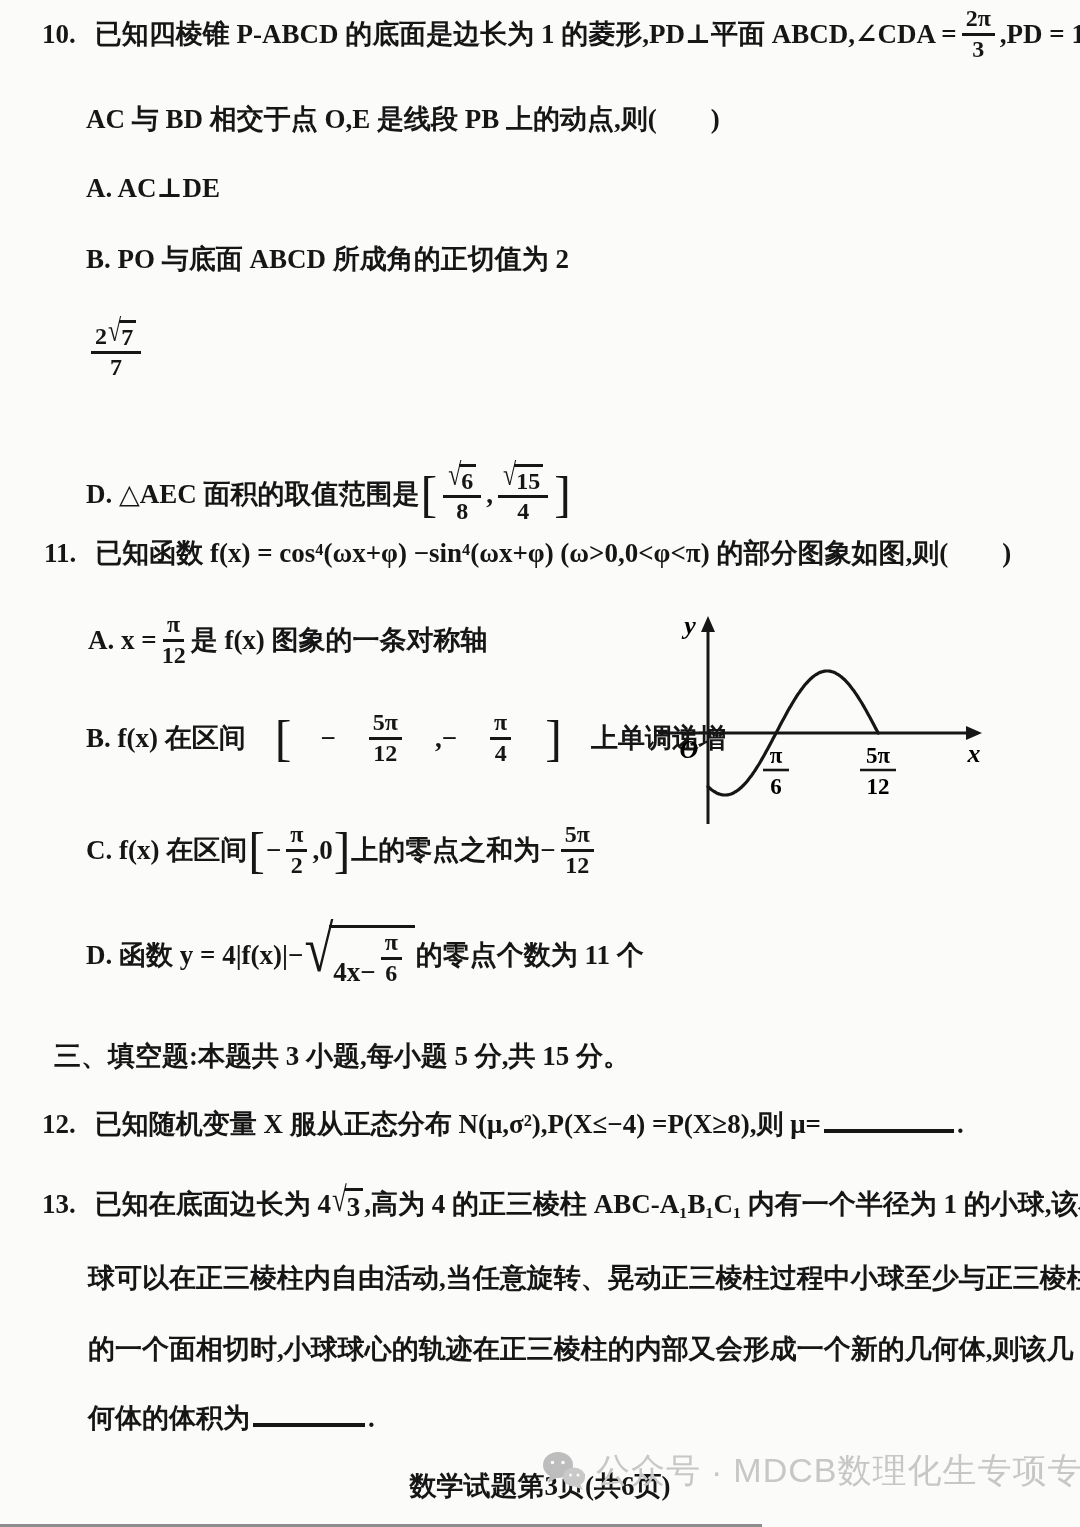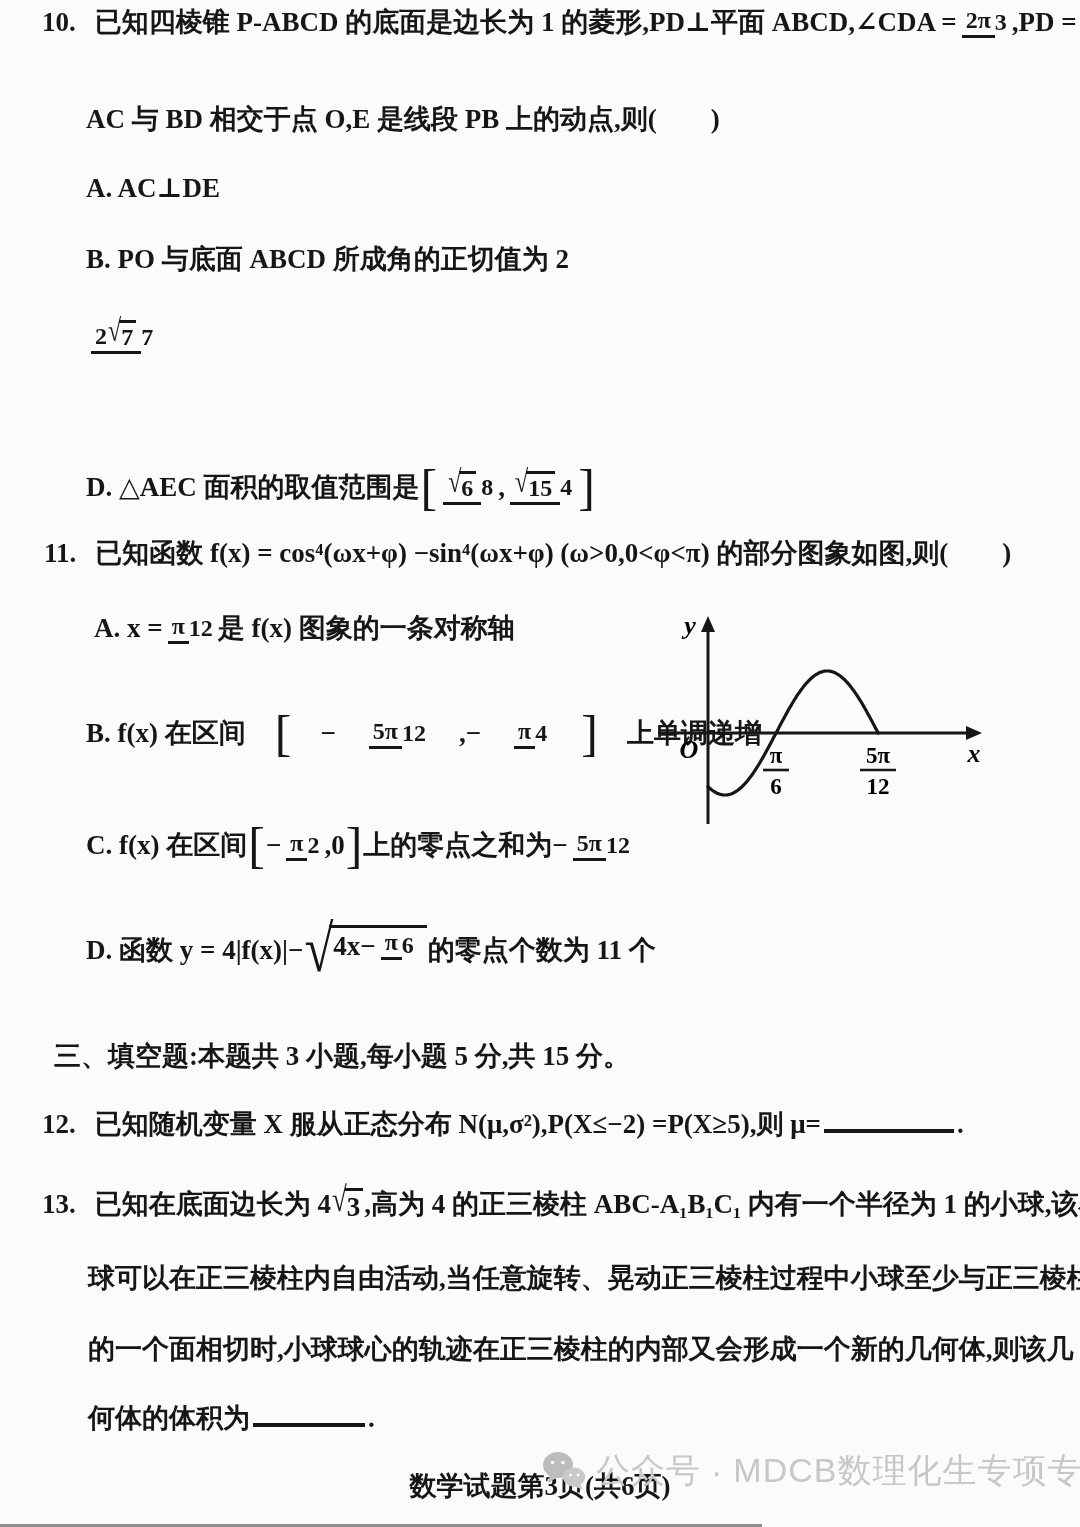--- a/index.html
+++ b/index.html
@@ -8,21 +8,21 @@
     background:#fbfbf9;
     font-family:"Liberation Serif","DejaVu Serif",serif;
     font-weight:700;color:#161616;
   }
   .row{
     position:absolute;display:flex;align-items:center;
     font-size:27px;white-space:pre;line-height:1.25;
   }
   .qnum{margin-right:19px;}
   
-  .frac{display:inline-flex;align-items:center;
+  .frac{display:inline-flex;flex-direction:column;align-items:center;
         font-size:24px;line-height:1.08;margin:0 5px;text-align:center;}
   .frac .num{border-bottom:3px solid #161616;padding:0 4px 1px;display:inline-flex;align-items:flex-end;justify-content:center;}
   .frac .den{padding-top:1px;}
   
   .sq{display:inline-flex;align-items:flex-start;margin:0 1px;}
   .sq::before{content:"√";line-height:1;display:inline-block;margin-right:-2px;
               transform:scale(1.0,1.3) translateY(-1px);}
   .sq .sq-rad{border-top:3px solid #161616;padding:2px 3px 0 2px;line-height:1.05;}
   .sq.tall::before{font-size:1.95em;transform:scaleY(1.25) translateY(-2px);margin-right:-4px;}
   .sq.tall .sq-rad{display:inline-flex;align-items:flex-end;padding:2px 8px 0 4px;}
@@ -98,21 +98,21 @@
     <span class="den">4</span>
   </span>
   <span class="bbr">]</span>
 </div>
 
 <div class="row" style="top:537px;left:44px;justify-content:space-between;">
   <span class="qnum">11.</span>
   <span>已知函数 f(x) = cos⁴(ωx+φ) −sin⁴(ωx+φ) (ω&gt;0,0&lt;φ&lt;π) 的部分图象如图,则(　　)</span>
 </div>
 
-<div class="row" style="top:612px;left:94px;justify-content:space-between;">
+<div class="row" style="top:612px;left:88px;justify-content:space-between;">
   <span>A. x =</span>
   <span class="frac">
     <span class="num">π</span>
     <span class="den">12</span>
   </span>
   <span>是 f(x) 图象的一条对称轴</span>
 </div>
 
 <div class="row" style="top:710px;left:86px;gap:28px;">
   <span>B. f(x) 在区间</span>
@@ -185,21 +185,21 @@
     <text x="232" y="184" font-size="23" font-weight="bold" text-anchor="middle">12</text>
   </svg>
 </div>
 
 <div class="row" style="top:1040px;left:54px;">
   <span>三、填空题:本题共 3 小题,每小题 5 分,共 15 分。</span>
 </div>
 
 <div class="row" style="top:1108px;left:42px;">
   <span class="qnum">12.</span>
-  <span>已知随机变量 X 服从正态分布 N(μ,σ²),P(X≤−2) =P(X≥5),则 μ=</span>
+  <span>已知随机变量 X 服从正态分布 N(μ,σ²),P(X≤−4) =P(X≥8),则 μ=</span>
   <span class="blank"></span>
   <span>.</span>
 </div>
 
 <div class="row" style="top:1188px;left:42px;">
   <span class="qnum">13.</span>
   <span>已知在底面边长为 4</span>
   <span class="sq"><span class="sq-rad">3</span></span>
   <span>,高为 4 的正三棱柱 ABC-A₁B₁C₁ 内有一个半径为 1 的小球,该小</span>
 </div>

